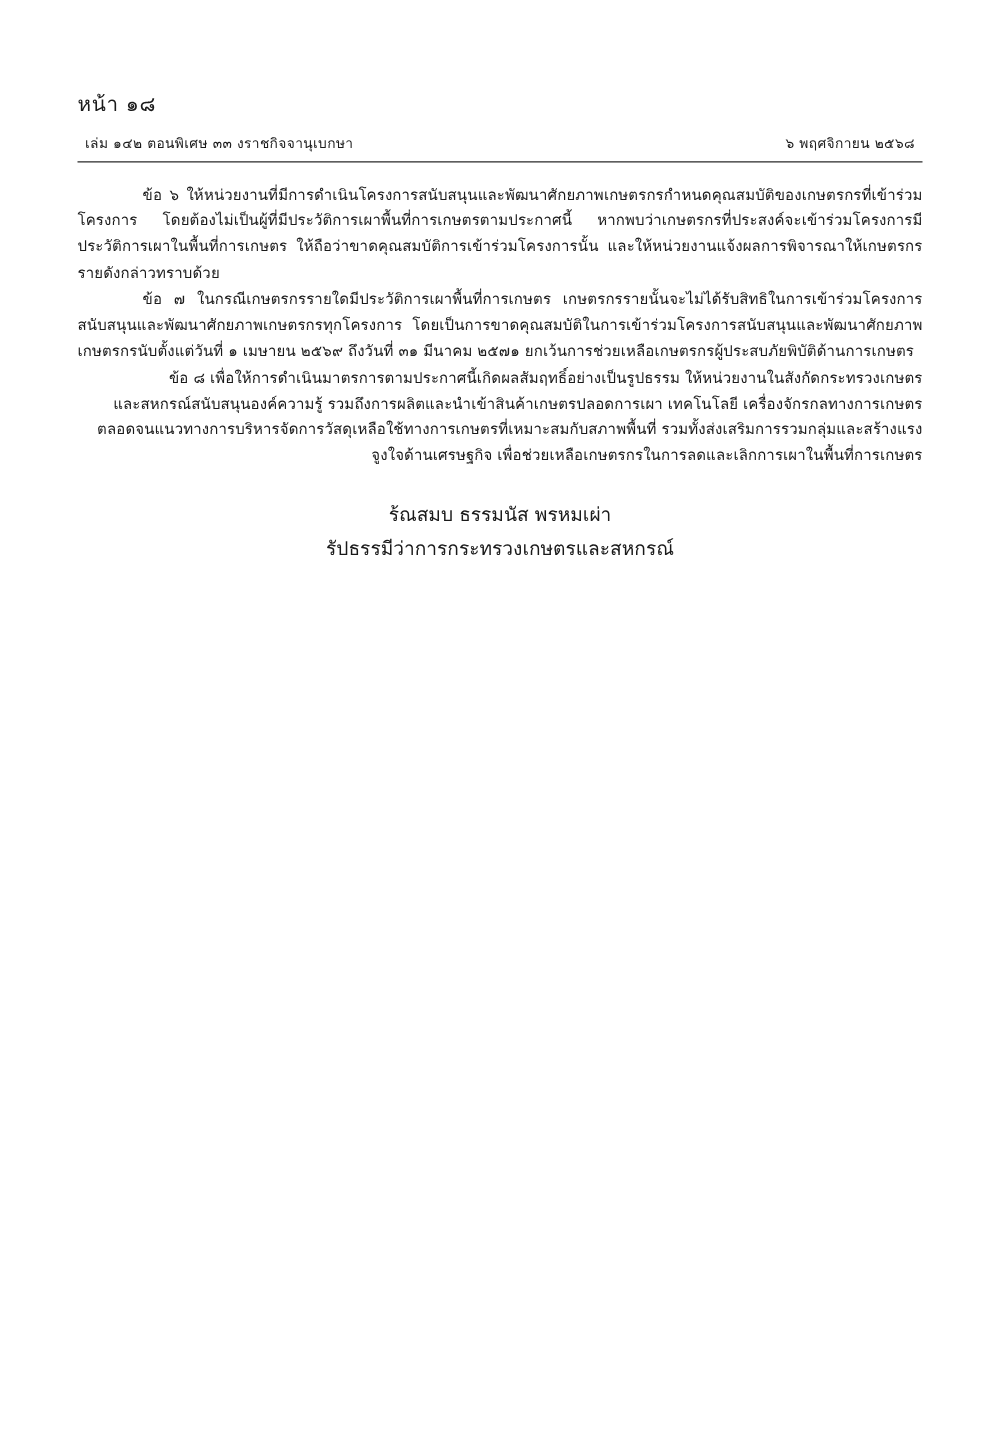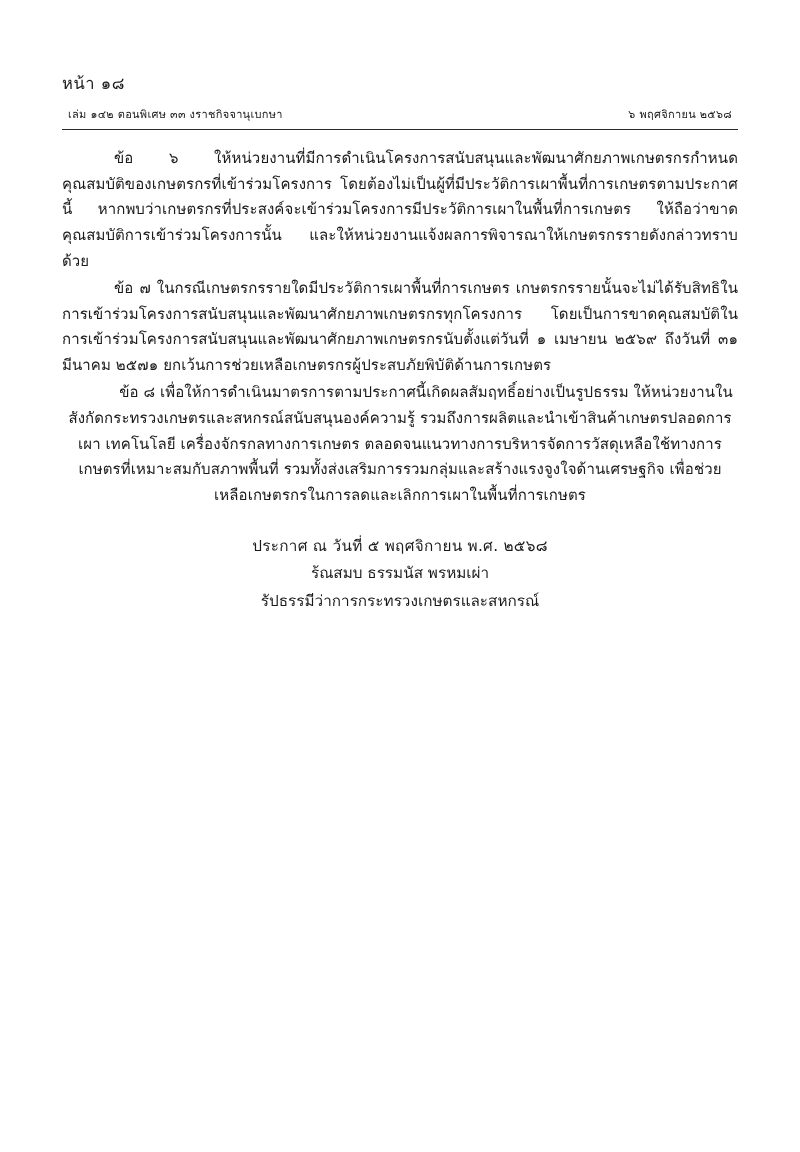--- a/index.html
+++ b/index.html
@@ -41,33 +41,33 @@
   .header-left,
   .header-center,
   .header-right {
     white-space: nowrap;
   }
   .header-left { flex: 0 0 auto; }
   .header-center { flex: 1 1 auto; text-align: left; }
   .header-right { flex: 0 0 auto; }
   .body-text {
     margin-top: 16px;
-    font-size: 15px;
+    font-size: 12px;
     line-height: 1.72;
     text-align: justify;
     text-justify: inter-word;
     letter-spacing: 0.1px;
   }
   .para {
     margin: 0 0 1px 0;
     text-indent: 52px;
     text-align: justify;
   }
   .para.last {
-    text-align: center;
+    text-align: right;
   }
   .signature-block {
     margin-top: 24px;
     text-align: center;
     font-size: 15.3px;
     line-height: 1.8;
   }
   .sig-line {
     display: block;
   }
@@ -88,18 +88,17 @@
     <span class="header-right">๖ พฤศจิกายน ๒๕๖๘</span>
   </div>
 
   <div class="body-text">
     <p class="para">ข้อ ๖ ให้หน่วยงานที่มีการดำเนินโครงการสนับสนุนและพัฒนาศักยภาพเกษตรกรกำหนดคุณสมบัติของเกษตรกรที่เข้าร่วมโครงการ โดยต้องไม่เป็นผู้ที่มีประวัติการเผาพื้นที่การเกษตรตามประกาศนี้ หากพบว่าเกษตรกรที่ประสงค์จะเข้าร่วมโครงการมีประวัติการเผาในพื้นที่การเกษตร ให้ถือว่าขาดคุณสมบัติการเข้าร่วมโครงการนั้น และให้หน่วยงานแจ้งผลการพิจารณาให้เกษตรกรรายดังกล่าวทราบด้วย</p>
     <p class="para">ข้อ ๗ ในกรณีเกษตรกรรายใดมีประวัติการเผาพื้นที่การเกษตร เกษตรกรรายนั้นจะไม่ได้รับสิทธิในการเข้าร่วมโครงการสนับสนุนและพัฒนาศักยภาพเกษตรกรทุกโครงการ โดยเป็นการขาดคุณสมบัติในการเข้าร่วมโครงการสนับสนุนและพัฒนาศักยภาพเกษตรกรนับตั้งแต่วันที่ ๑ เมษายน ๒๕๖๙ ถึงวันที่ ๓๑ มีนาคม ๒๕๗๑ ยกเว้นการช่วยเหลือเกษตรกรผู้ประสบภัยพิบัติด้านการเกษตร</p>
     <p class="para last">ข้อ ๘ เพื่อให้การดำเนินมาตรการตามประกาศนี้เกิดผลสัมฤทธิ์อย่างเป็นรูปธรรม ให้หน่วยงานในสังกัดกระทรวงเกษตรและสหกรณ์สนับสนุนองค์ความรู้ รวมถึงการผลิตและนำเข้าสินค้าเกษตรปลอดการเผา เทคโนโลยี เครื่องจักรกลทางการเกษตร ตลอดจนแนวทางการบริหารจัดการวัสดุเหลือใช้ทางการเกษตรที่เหมาะสมกับสภาพพื้นที่ รวมทั้งส่งเสริมการรวมกลุ่มและสร้างแรงจูงใจด้านเศรษฐกิจ เพื่อช่วยเหลือเกษตรกรในการลดและเลิกการเผาในพื้นที่การเกษตร</p>
   </div>
 
   <div class="signature-block">
-    <span class="sig-line sig-date">ประกาศ ณ วันที่ ๕ พฤศจิกายน พ.ศ. ๒๕๖๘</span>
     <span class="sig-line">ร้ณสมบ ธรรมนัส พรหมเผ่า</span>
     <span class="sig-line">รัปธรรมีว่าการกระทรวงเกษตรและสหกรณ์</span>
   </div>
 
 </div>
 
 </body></html>

